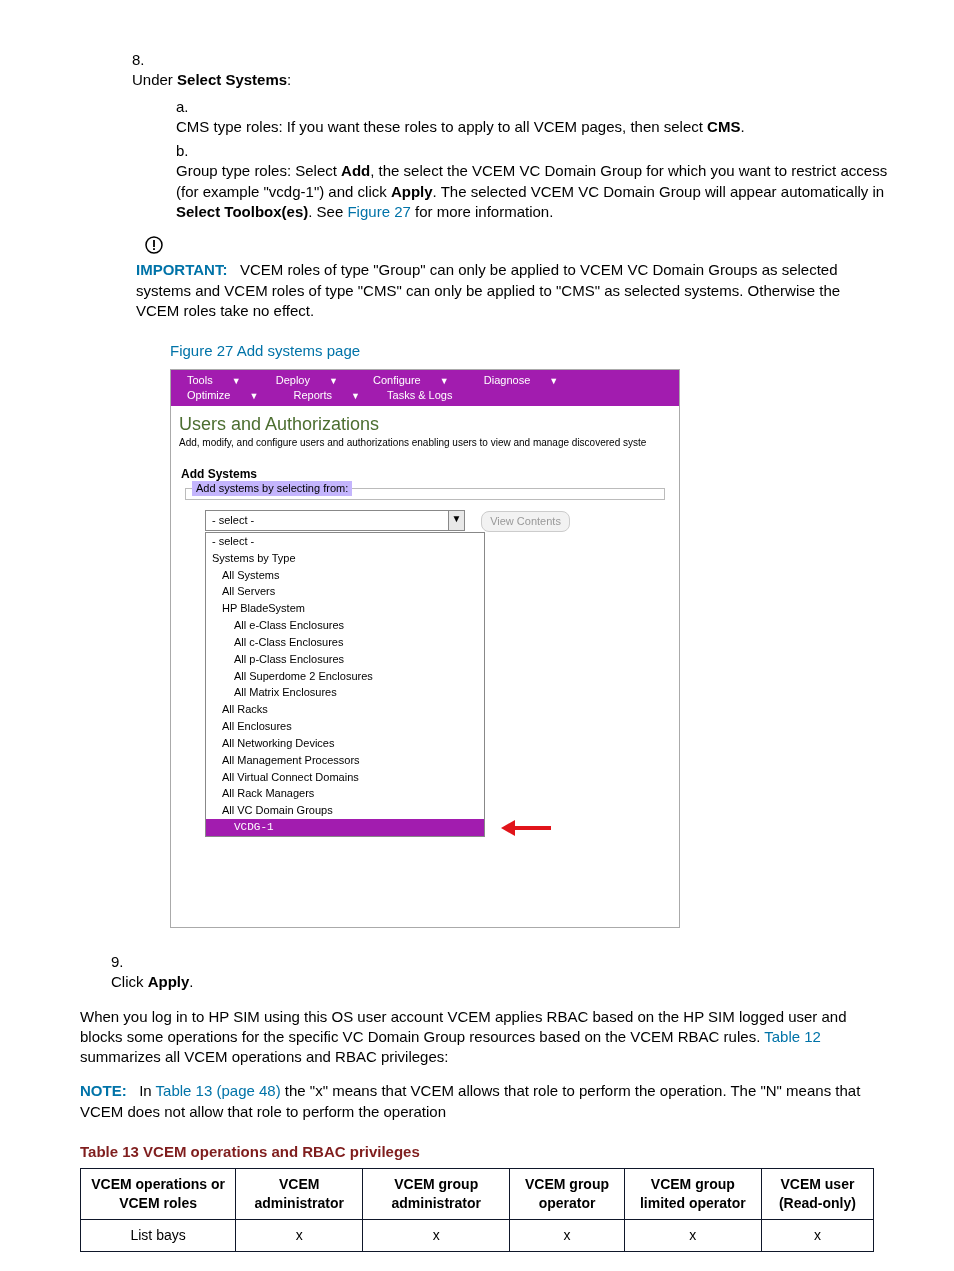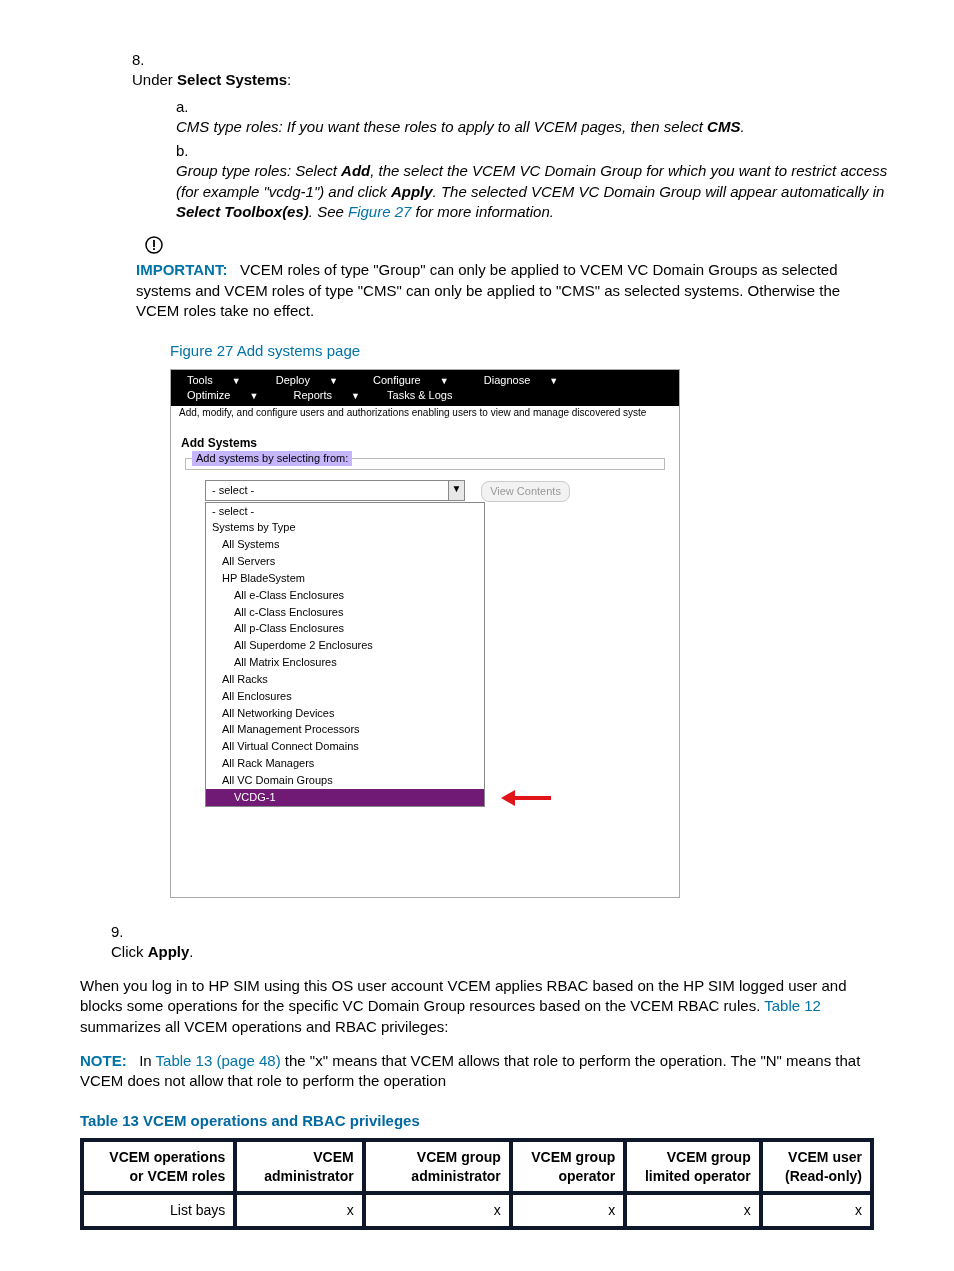--- a/index.html
+++ b/index.html
@@ -10,58 +10,58 @@
     padding: 50px 80px 40px 80px;
     width: 954px;
     background: #fff;
     color: #000;
     line-height: 1.35;
   }
   .ol-num { display: inline-block; width: 32px; vertical-align: top; }
   .ol-row { margin-left: 52px; margin-bottom: 6px; }
   .sub-row { margin-left: 96px; margin-bottom: 4px; }
   .sub-letter { display: inline-block; width: 26px; vertical-align: top; }
-  .sub-text { display: inline-block; width: 720px; vertical-align: top; font-style: italic; }
+  .sub-text { display: inline-block; width: 720px; vertical-align: top; }
   .ol-text { display: inline-block; width: 760px; vertical-align: top; }
   .bold { font-weight: bold; }
   .link { color: #0073a8; }
   .important-row { margin: 14px 0 0 56px; }
   .imp-icon { display:inline-block; width:36px; vertical-align: top; font-size:18px; text-align:center;}
   .imp-text { display:inline-block; width: 720px; vertical-align: top; }
   .figcap { color:#0073a8; font-weight:normal; margin: 20px 0 8px 90px; }
   
   .fig { margin-left: 90px; width: 510px; border: 1px solid #aaa; background:#fff; }
-  .menubar { background:#000000; color:#fff; font-size:11px; padding:3px 0; }
+  .menubar { background:#a21caf; color:#fff; font-size:11px; padding:3px 0; }
   .menubar span { padding: 0 8px; display:inline-block; }
   .tri { font-size:9px; }
   .ua-title { color:#4c6e30; font-size:18px; font-weight:normal; padding:6px 8px 0 8px; }
   .ua-sub { font-size:10px; padding:0 8px 6px 8px; white-space:nowrap; overflow:hidden;}
   .add-sys { font-size:12px; font-weight:bold; padding:10px 10px 6px 10px; }
   .fs { margin: 0 14px 8px 14px; font-size:11px;}
   .fs-wrap { border:1px solid #bbb; padding:4px 8px 6px 8px; position:relative;}
   .fs-wrap .legend{ position:absolute; top:-8px; left:6px; background:#c4b5fd; padding:0 4px; font-size:11px;}
   .radio { font-size:11px; padding:4px 0;}
   .selrow { margin: 10px 14px 0 34px; }
   .selbox { display:inline-block; width:260px; border:1px solid #888; font-size:11px; padding:2px 18px 2px 6px; background:#fff; position:relative; vertical-align:top;}
   .selbox .arr{ position:absolute; right:0; top:0; bottom:0; width:16px; border-left:1px solid #888; background:#e8e8e8; text-align:center; font-size:10px; line-height:16px;}
   .vbtn { display:inline-block; margin-left:12px; font-size:11px; color:#999; border:1px solid #ccc; background:#f2f2f2; padding:2px 8px; border-radius:8px;}
   .listbox { margin:0 14px 0 34px; width:280px; border:1px solid #888; font-size:11px; background:#fff;}
   .listbox div{ padding:1px 6px; }
   .i1{ padding-left:16px !important;}
   .i2{ padding-left:28px !important;}
-  .sel{ background:#701a75; color:#fff;}
+  .sel{ background:#a21caf; color:#fff;font-family:Liberation Mono, monospace;}
   .arrow-area{ position:relative; height:0;}
   .red-arrow{ position:absolute; left:330px; top:-20px; }
   .red-arrow svg{ width:50px; height:22px;}
   .figpad{ height:90px;}
   .para { margin: 14px 0 0 0; }
   .note-row { margin-top:14px;}
-  .tabcap { color:#0369a1; font-weight:bold; margin:20px 0 6px 0;}
+  .tabcap { color:#7f1d1d; font-weight:bold; margin:20px 0 6px 0;}
   table.priv { border-collapse: collapse; width:100%; font-size:14px;}
-  table.priv td, table.priv th { border:4px solid #0f172a; padding:6px 8px; text-align:right; vertical-align:top;}
+  table.priv td, table.priv th { border:1px solid #0f172a; padding:6px 8px; text-align:center; vertical-align:top;}
   table.priv th { font-weight:bold;}
 </style>
 </head>
 <body>
 
 <div class="ol-row">
   <span class="ol-num">8.</span>
   <span class="ol-text">
     <span>Under </span><span class="bold">Select Systems</span><span>:</span>
   </span>
@@ -98,20 +98,21 @@
 <div class="fig">
   <div class="menubar">
     <span><span>Tools</span> <span class="tri">▼</span></span>
     <span><span>Deploy</span> <span class="tri">▼</span></span>
     <span><span>Configure</span> <span class="tri">▼</span></span>
     <span><span>Diagnose</span> <span class="tri">▼</span></span>
     <span><span>Optimize</span> <span class="tri">▼</span></span>
     <span><span>Reports</span> <span class="tri">▼</span></span>
     <span>Tasks &amp; Logs</span>
   </div>
+  <div class="ua-title">Users and Authorizations</div>
   <div class="ua-sub">Add, modify, and configure users and authorizations enabling users to view and manage discovered syste</div>
   <div class="add-sys">Add Systems</div>
   <div class="fs">
     <div class="fs-wrap">
       <span class="legend">Add systems by selecting from:</span>
     </div>
   </div>
   <div class="selrow">
     <span class="selbox">
       <span>- select -</span>

